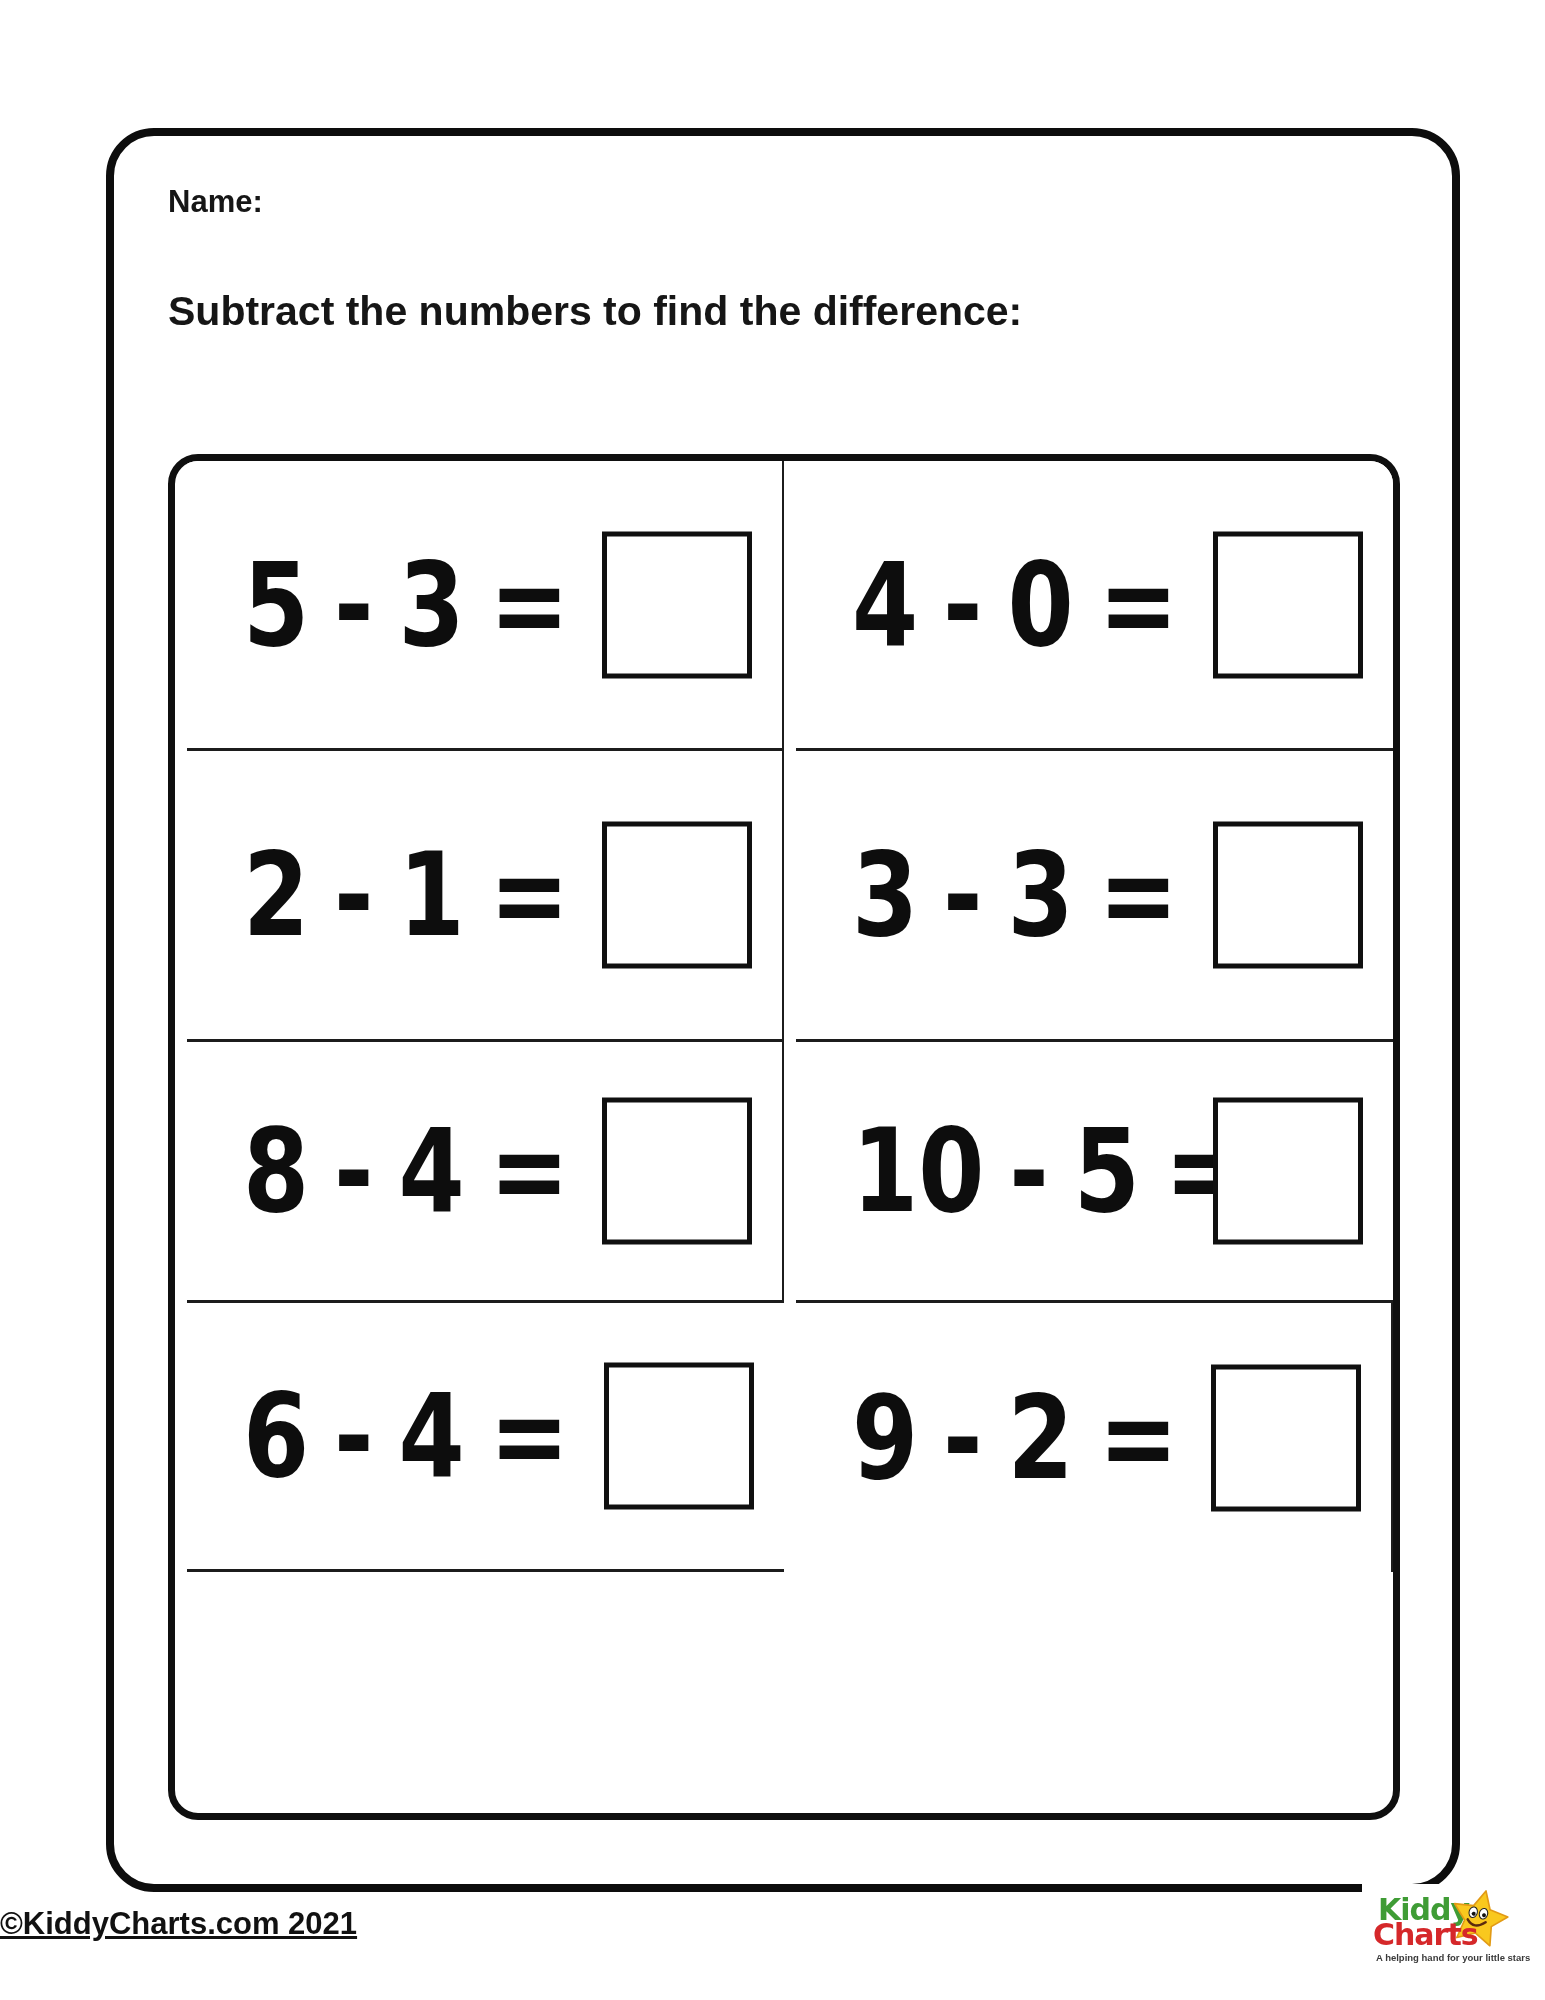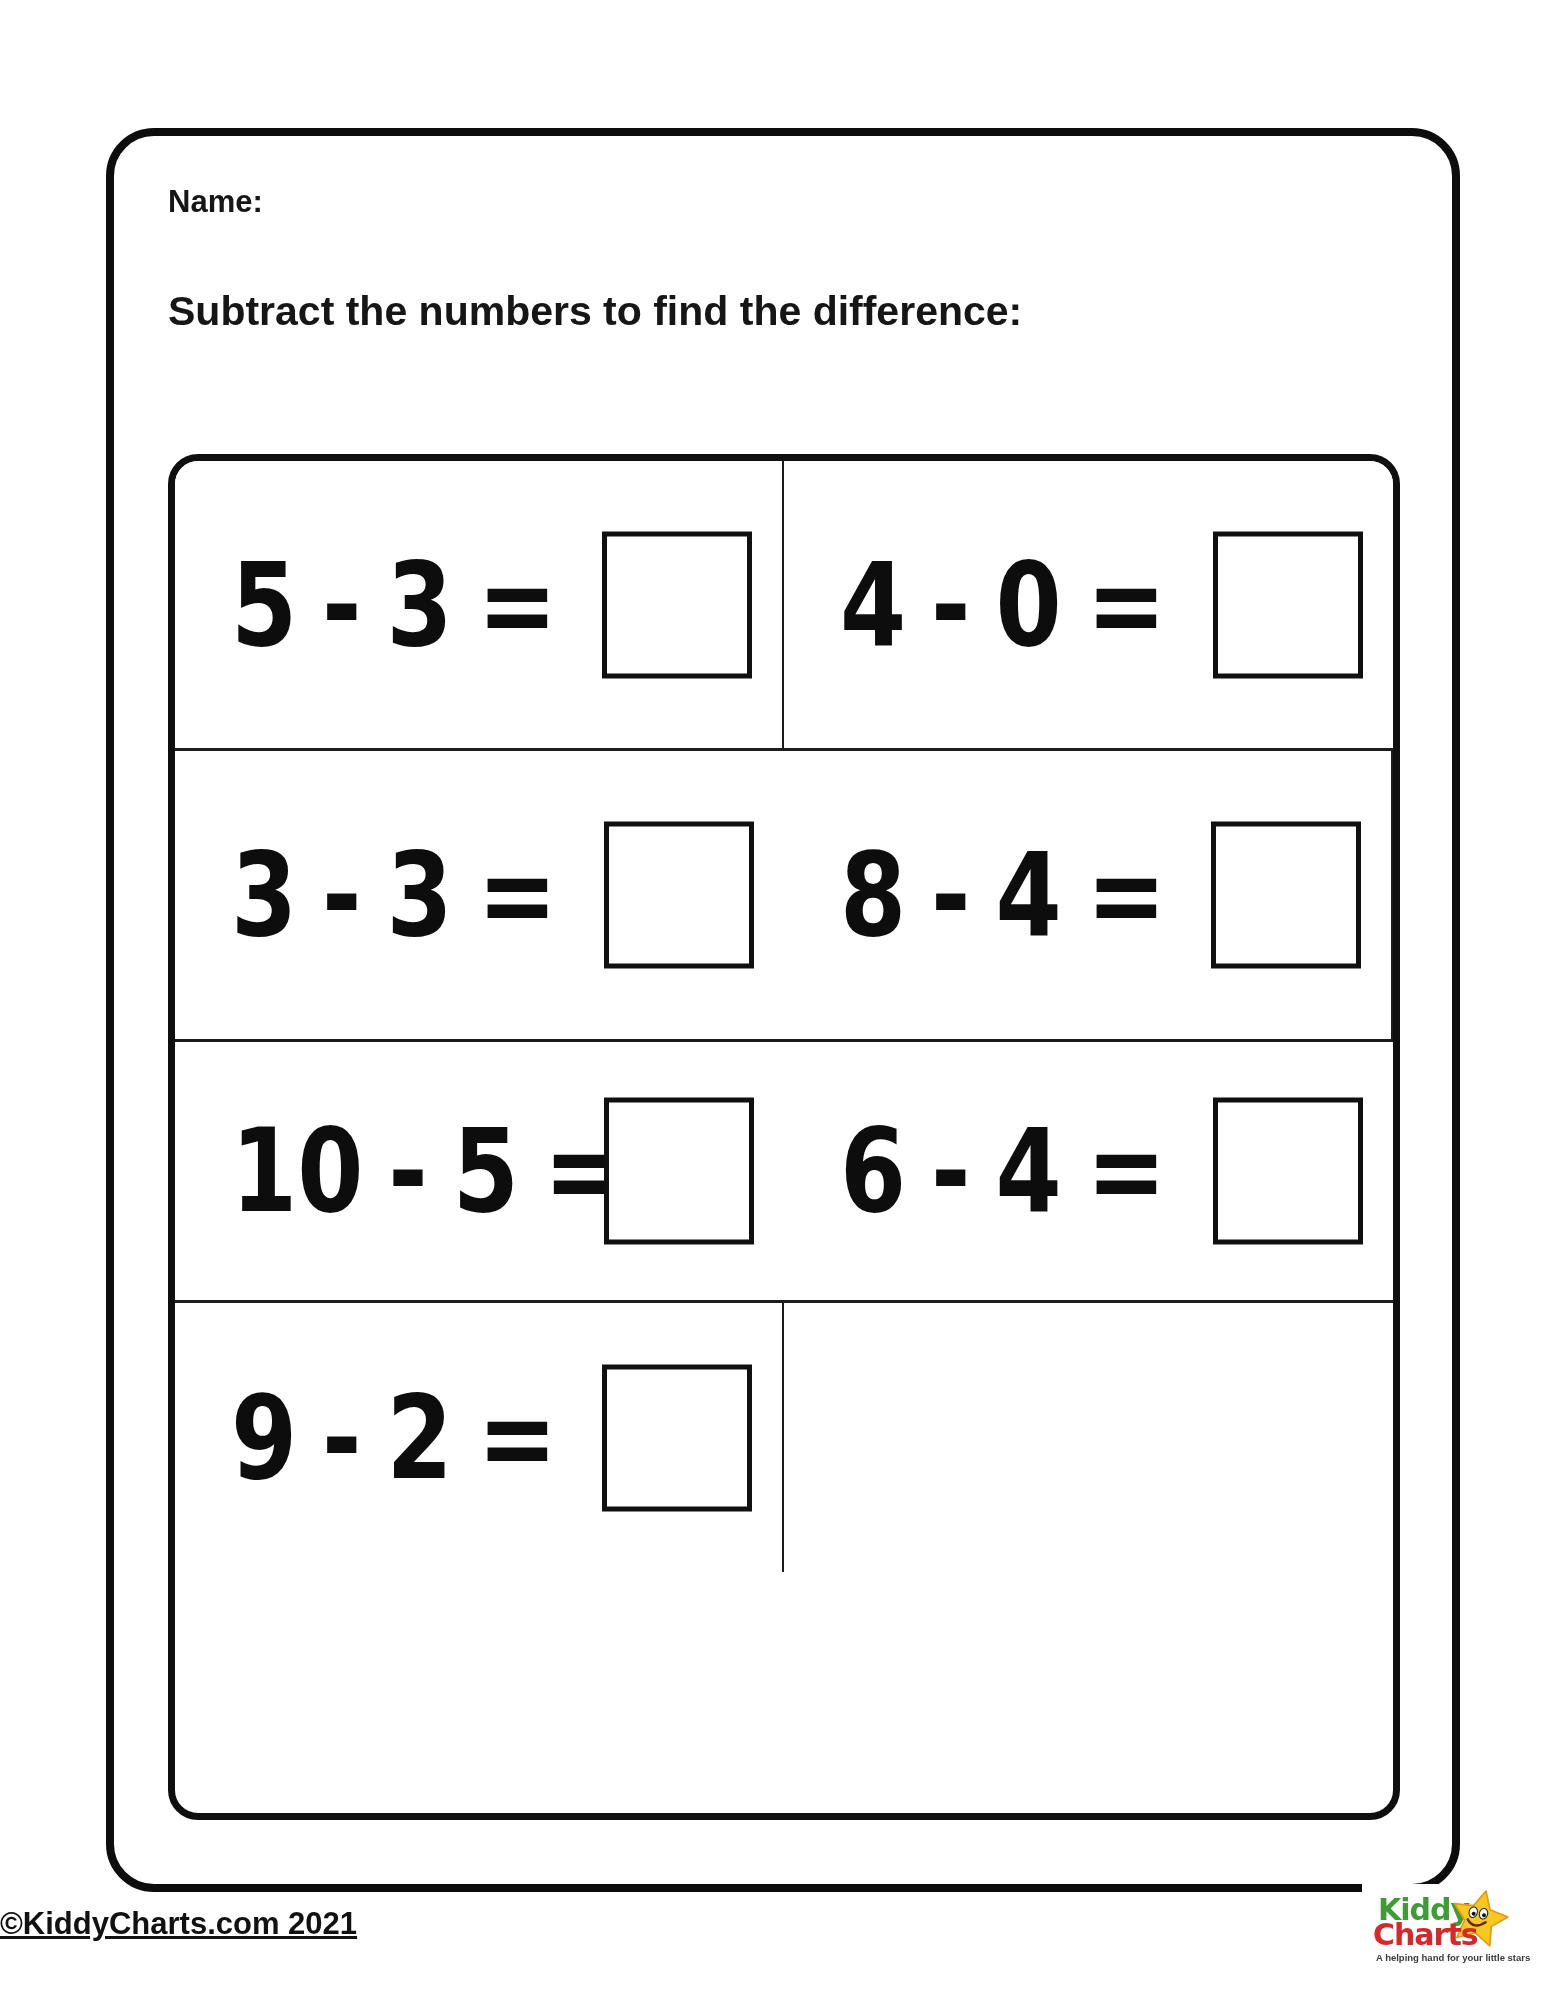--- a/index.html
+++ b/index.html
@@ -53,20 +53,21 @@
     grid-template-rows: 290px 291px 261px 269px 241px;
     z-index: 2;
   }
   .cell {
     position: relative;
     display: flex;
     align-items: center;
     padding-left: 56px;
     box-sizing: border-box;
     background: #ffffff;
+    margin-left: 12px;
   }
   .cell.col-left { border-right: 2px solid #1c1c1c; }
   .cell.row-mid  { border-bottom: 3px solid #1c1c1c; }
 
   .expr {
     font-family: "DejaVu Sans", sans-serif;
     font-weight: bold;
     font-size: 116px;
     color: #0d0d0d;
     white-space: pre;
@@ -149,20 +150,24 @@
 
   <div class="cell col-left row-mid">
     <span class="expr">5 - 3 =</span>
     <div class="answer-box"></div>
   </div>
   <div class="cell row-mid">
     <span class="expr">4 - 0 =</span>
     <div class="answer-box"></div>
   </div>
 
+  <div class="cell col-left row-mid">
+    <span class="expr">2 - 1 =</span>
+    <div class="answer-box"></div>
+  </div>
   <div class="cell row-mid">
     <span class="expr">3 - 3 =</span>
     <div class="answer-box"></div>
   </div>
 
   <div class="cell col-left row-mid">
     <span class="expr">8 - 4 =</span>
     <div class="answer-box"></div>
   </div>
   <div class="cell row-mid">

